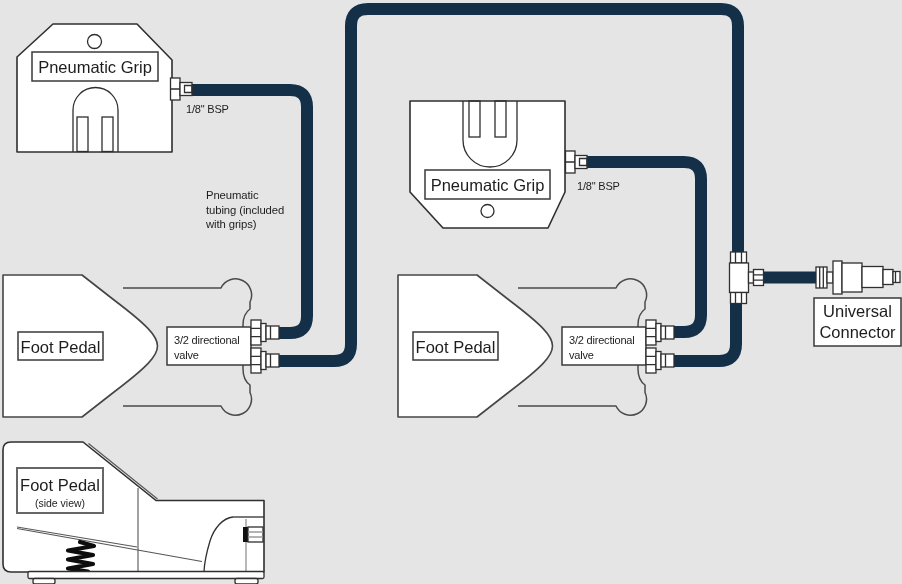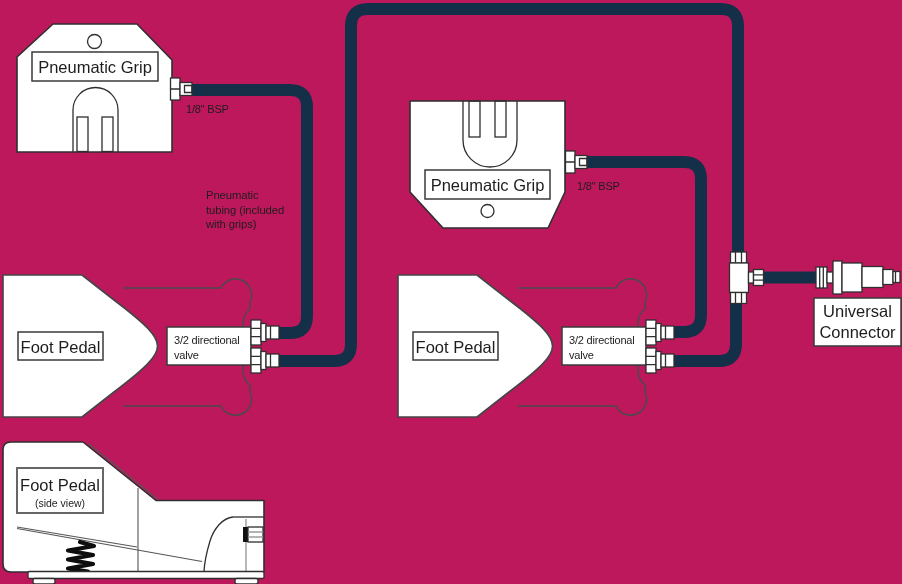--- a/index.html
+++ b/index.html
@@ -1,16 +1,16 @@
 <!DOCTYPE html>
 <html><head>
 <meta charset="utf-8">
 <style>
   html,body { margin:0; padding:0; background:#ffffff; }
-  .stage { position:relative; width:902px; height:584px; background:#be185d; overflow:hidden; }
+  .stage { position:relative; width:902px; height:584px; background:#e5e5e5; overflow:hidden; }
   text { font-family:"Liberation Sans", sans-serif; fill:#1d1d1d; }
   .lbl   { font-size:16.5px; text-anchor:middle; }
   .sub   { font-size:10.5px; text-anchor:middle; }
   .small { font-size:11px; letter-spacing:-0.2px; }
   .note  { font-size:11.3px; letter-spacing:-0.1px; }
   .o     { fill:#ffffff; stroke:#2f2f2f; stroke-width:1.6; stroke-linejoin:round; }
   .pedal { fill:#ffffff; stroke:#454545; stroke-width:1.6; stroke-linejoin:round; }
   .plate { fill:none;    stroke:#4a4a4a; stroke-width:1.5; stroke-linejoin:round; }
   .thin  { fill:none;    stroke:#2f2f2f; stroke-width:1.3; }
   .gray  { fill:none;    stroke:#9a9a9a; stroke-width:1.4; }

